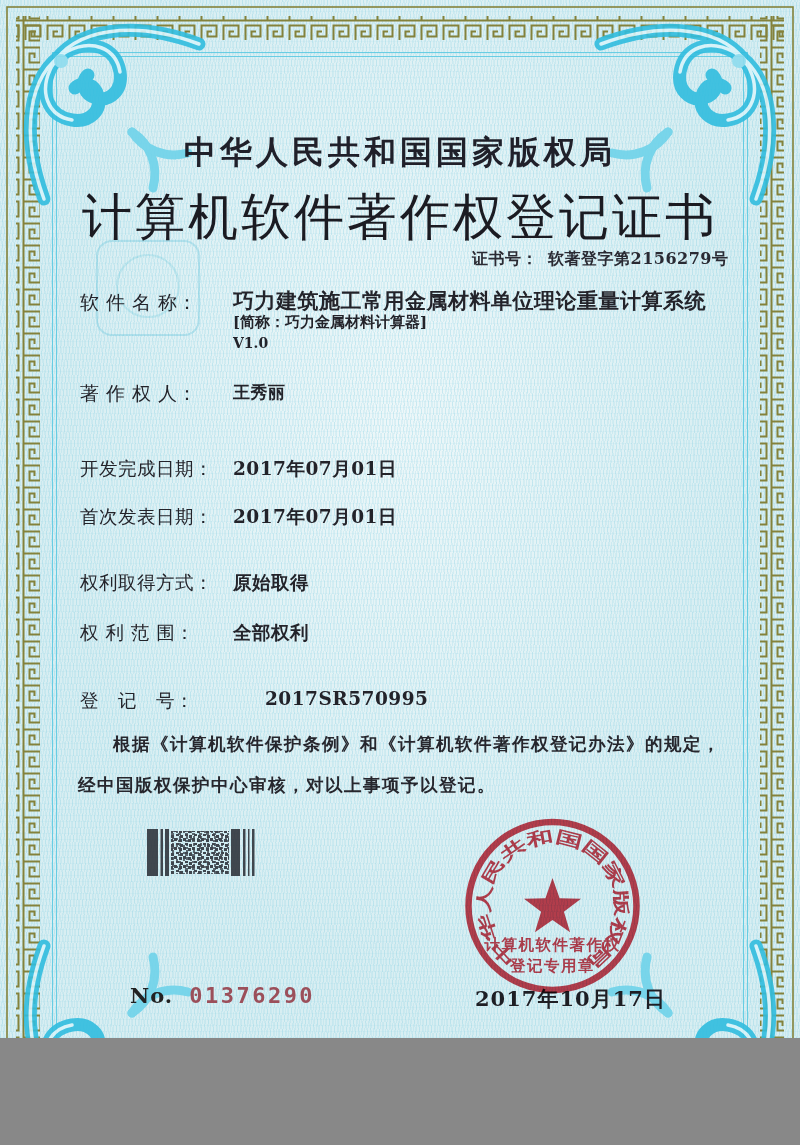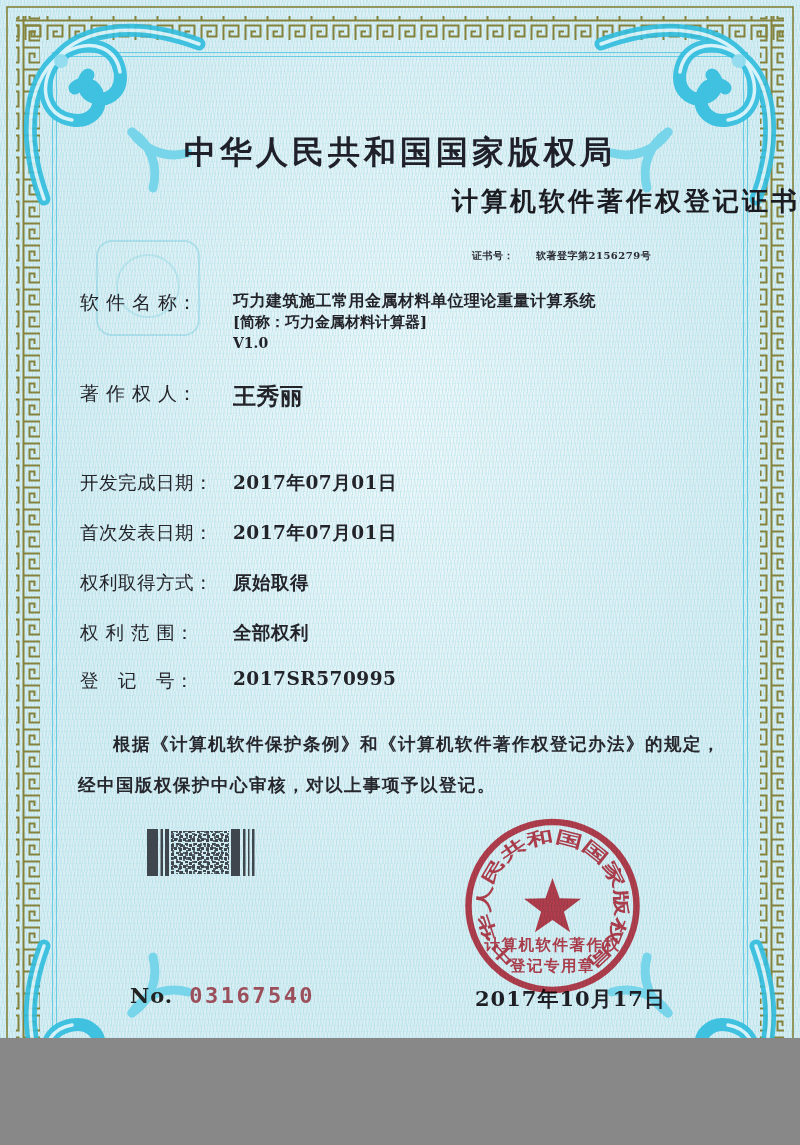--- a/index.html
+++ b/index.html
@@ -20,34 +20,34 @@
   }
   .watermark::after{
     content:"";position:absolute;left:18px;top:12px;width:60px;height:60px;
     border:2px solid rgba(84,190,214,0.22);border-radius:50%;
   }
   .authority{
     position:absolute;left:0;top:131px;width:100%;text-align:center;z-index:2;
     font-size:32px;font-weight:700;letter-spacing:4px;color:#20202a;
   }
   .title{
-    position:absolute;left:0;top:184px;width:100%;text-align:right;z-index:2;
-    font-size:26px;font-weight:700;letter-spacing:3px;color:#1b1b22;
+    position:absolute;left:0;top:184px;width:100%;text-align:center;z-index:2;
+    font-size:50px;font-weight:400;letter-spacing:3px;color:#1b1b22;
   }
   .certno{
-    position:absolute;left:472px;top:249px;z-index:2;display:flex;gap:22px;
-    font-size:10px;color:#2a2a33;letter-spacing:0.5px;font-weight:600;
+    position:absolute;left:472px;top:249px;z-index:2;display:flex;gap:10px;
+    font-size:16px;color:#2a2a33;letter-spacing:0.5px;font-weight:600;
   }
   .row{position:absolute;left:80px;z-index:2;display:flex;align-items:flex-start;color:#23232a;}
   .lbl{width:153px;white-space:pre;font-size:19px;letter-spacing:0.5px;font-weight:400;flex:none;}
   .val{font-size:18.5px;letter-spacing:0.5px;font-weight:600;}
-  .swname .v1{font-size:16px;font-weight:700;letter-spacing:0.5px;line-height:22px;}
+  .swname .v1{font-size:21px;font-weight:700;letter-spacing:0.5px;line-height:22px;}
   .swname .v2{font-size:15px;font-weight:600;line-height:21px;}
   .swname .v3{font-size:14px;font-weight:700;line-height:21px;}
-  .author .val{font-size:23px;}
+  .author .val{font-size:17px;}
   .statement{
     position:absolute;left:78px;top:724px;width:644px;z-index:2;margin:0;
     font-size:17.5px;line-height:2.32em;letter-spacing:1.5px;color:#26262d;
     text-indent:2em;font-weight:600;
   }
   .barcode{position:absolute;left:147px;top:829px;z-index:2;opacity:0.88;}
   .seal{position:absolute;left:440px;top:790px;z-index:4;mix-blend-mode:multiply;opacity:0.92;}
   .seal-date{
     position:absolute;left:475px;top:985px;z-index:3;
     font-size:21px;letter-spacing:1px;color:#1e1e24;font-weight:600;
@@ -124,41 +124,41 @@
       <div class="v2">[简称：巧力金属材料计算器]</div>
       <div class="v3">V1.0</div>
     </div>
   </div>
 
   <div class="row author" style="top:381px;">
     <div class="lbl">著 作 权 人：</div>
     <div class="val">王秀丽</div>
   </div>
 
-  <div class="row" style="top:470px;">
+  <div class="row" style="top:456px;">
     <div class="lbl" style="font-size:18.5px;">开发完成日期：</div>
     <div class="val">2017年07月01日</div>
   </div>
 
-  <div class="row" style="top:520px;">
+  <div class="row" style="top:504px;">
     <div class="lbl" style="font-size:18.5px;">首次发表日期：</div>
     <div class="val">2017年07月01日</div>
   </div>
 
   <div class="row" style="top:570px;">
     <div class="lbl" style="font-size:18.5px;">权利取得方式：</div>
     <div class="val">原始取得</div>
   </div>
 
   <div class="row" style="top:620px;">
     <div class="lbl" style="font-size:18.5px;">权 利 范 围：</div>
     <div class="val">全部权利</div>
   </div>
 
-  <div class="row" style="top:668px;">
+  <div class="row" style="top:688px;gap:32px;">
     <div class="lbl" style="font-size:18.5px;">登　记　号：</div>
     <div class="val">2017SR570995</div>
   </div>
 
   <p class="statement">根据《计算机软件保护条例》和《计算机软件著作权登记办法》的规定，经中国版权保护中心审核，对以上事项予以登记。</p>
 
   <svg class="barcode" width="116" height="47" viewBox="0 0 116 47">
     <defs>
       <pattern id="bcA" width="9" height="9" patternUnits="userSpaceOnUse">
         <rect x="0" y="0" width="3" height="3" fill="#2c3038"></rect>
@@ -193,16 +193,16 @@
     </text>
     <polygon fill="#ce3140" points="112.5,88 119.6,108.3 141,108.7 123.9,121.7 130.1,142.3 112.5,130 94.9,142.3 101.1,121.7 84,108.7 105.4,108.3"></polygon>
     <text x="112.5" y="160" text-anchor="middle" font-size="15.5" font-weight="700" fill="#ce3140" letter-spacing="1.5" font-family="DejaVu Serif, Liberation Serif, serif">计算机软件著作权</text>
     <text x="112.5" y="181" text-anchor="middle" font-size="15.5" font-weight="700" fill="#ce3140" letter-spacing="1.5" font-family="DejaVu Serif, Liberation Serif, serif">登记专用章</text>
   </svg>
 
   <div class="seal-date">2017年10月17日</div>
 
   <div class="serial">
     <span class="serial-prefix">No.</span>
-    <span class="serial-number">03167540</span>
+    <span class="serial-number">01376290</span>
   </div>
 
 </div>
 
 </body></html>

